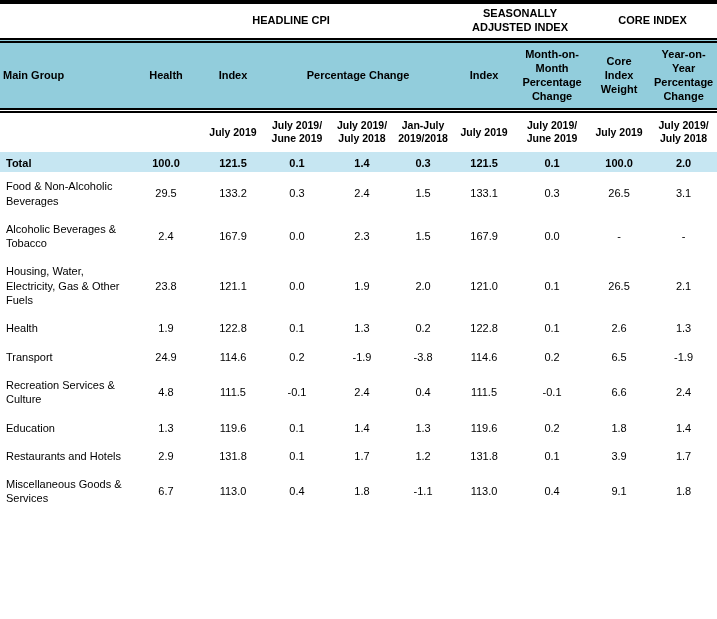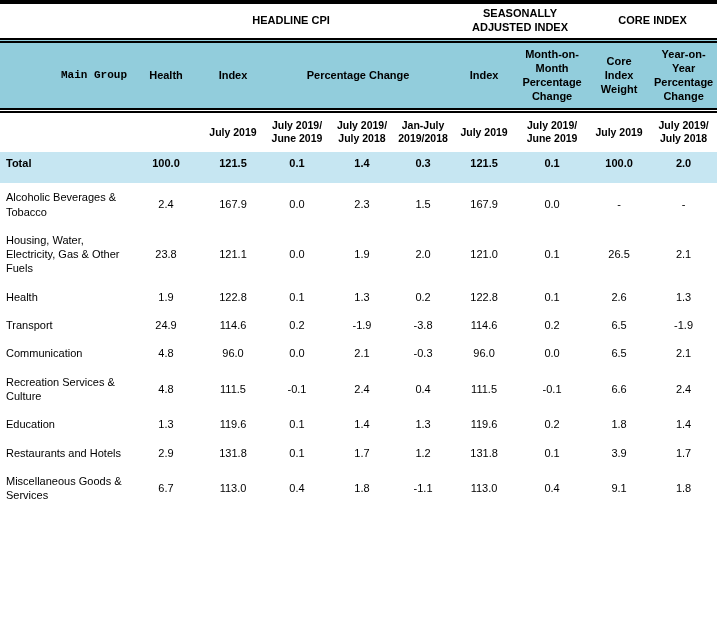--- a/index.html
+++ b/index.html
@@ -32,21 +32,21 @@
   tr.band td {
     background: #92CDDC;
     border-bottom: 5px double #000;
     font-weight: bold;
     font-size: 11px;
     text-align: center;
     vertical-align: middle;
     padding: 4px 3px;
     line-height: 1.3;
   }
-  tr.band td.group-head { text-align: right; font-family: Liberation Mono, monospace; }
+  tr.band td.group-head { text-align: left; }
 
   
   tr.periods td {
     font-weight: bold;
     font-size: 10.5px;
     text-align: center;
     vertical-align: middle;
     padding: 6px 2px;
     line-height: 1.3;
     background: #fff;
@@ -64,21 +64,21 @@
     text-align: left;
     padding-left: 6px;
     padding-right: 4px;
   }
   tr.data-row td.val-cell { text-align: center; }
 
   tr.data-row.hl td {
     background: #C6E6F2;
     font-weight: bold;
     padding-top: 4px;
-    padding-bottom: 13px;
+    padding-bottom: 2px;
   }
 </style>
 </head>
 <body>
 
 <div class="cpi-wrap">
   <table class="cpi-table">
     <colgroup>
       <col style="width:130px">
       <col style="width:72px">
@@ -132,20 +132,32 @@
           <td class="val-cell">121.5</td>
           <td class="val-cell">0.1</td>
           <td class="val-cell">1.4</td>
           <td class="val-cell">0.3</td>
           <td class="val-cell">121.5</td>
           <td class="val-cell">0.1</td>
           <td class="val-cell">100.0</td>
           <td class="val-cell">2.0</td>
         </tr>
         <tr class="data-row">
+          <td class="group-cell">Food &amp; Non-Alcoholic Beverages</td>
+          <td class="val-cell">29.5</td>
+          <td class="val-cell">133.2</td>
+          <td class="val-cell">0.3</td>
+          <td class="val-cell">2.4</td>
+          <td class="val-cell">1.5</td>
+          <td class="val-cell">133.1</td>
+          <td class="val-cell">0.3</td>
+          <td class="val-cell">26.5</td>
+          <td class="val-cell">3.1</td>
+        </tr>
+        <tr class="data-row">
           <td class="group-cell">Alcoholic Beverages &amp; Tobacco</td>
           <td class="val-cell">2.4</td>
           <td class="val-cell">167.9</td>
           <td class="val-cell">0.0</td>
           <td class="val-cell">2.3</td>
           <td class="val-cell">1.5</td>
           <td class="val-cell">167.9</td>
           <td class="val-cell">0.0</td>
           <td class="val-cell">-</td>
           <td class="val-cell">-</td>
@@ -178,32 +190,20 @@
           <td class="group-cell">Transport</td>
           <td class="val-cell">24.9</td>
           <td class="val-cell">114.6</td>
           <td class="val-cell">0.2</td>
           <td class="val-cell">-1.9</td>
           <td class="val-cell">-3.8</td>
           <td class="val-cell">114.6</td>
           <td class="val-cell">0.2</td>
           <td class="val-cell">6.5</td>
           <td class="val-cell">-1.9</td>
-        </tr>
-        <tr class="data-row">
-          <td class="group-cell">Communication</td>
-          <td class="val-cell">4.8</td>
-          <td class="val-cell">96.0</td>
-          <td class="val-cell">0.0</td>
-          <td class="val-cell">2.1</td>
-          <td class="val-cell">-0.3</td>
-          <td class="val-cell">96.0</td>
-          <td class="val-cell">0.0</td>
-          <td class="val-cell">6.5</td>
-          <td class="val-cell">2.1</td>
         </tr>
         <tr class="data-row">
           <td class="group-cell">Recreation Services &amp; Culture</td>
           <td class="val-cell">4.8</td>
           <td class="val-cell">111.5</td>
           <td class="val-cell">-0.1</td>
           <td class="val-cell">2.4</td>
           <td class="val-cell">0.4</td>
           <td class="val-cell">111.5</td>
           <td class="val-cell">-0.1</td>

